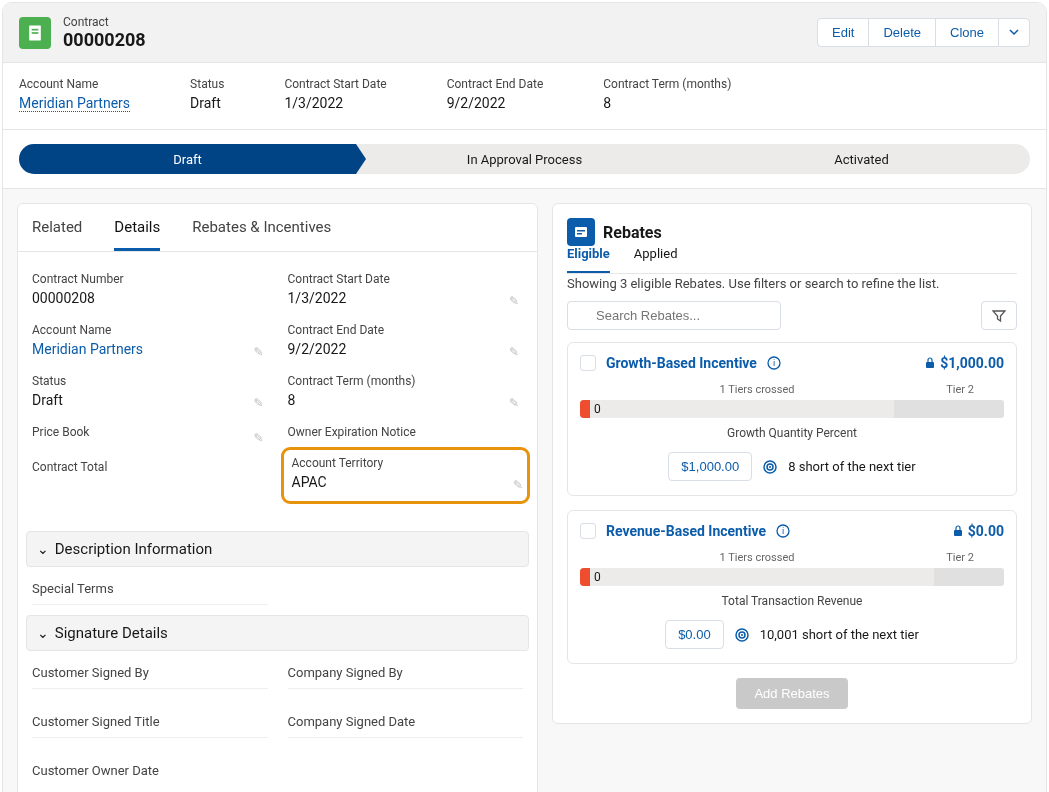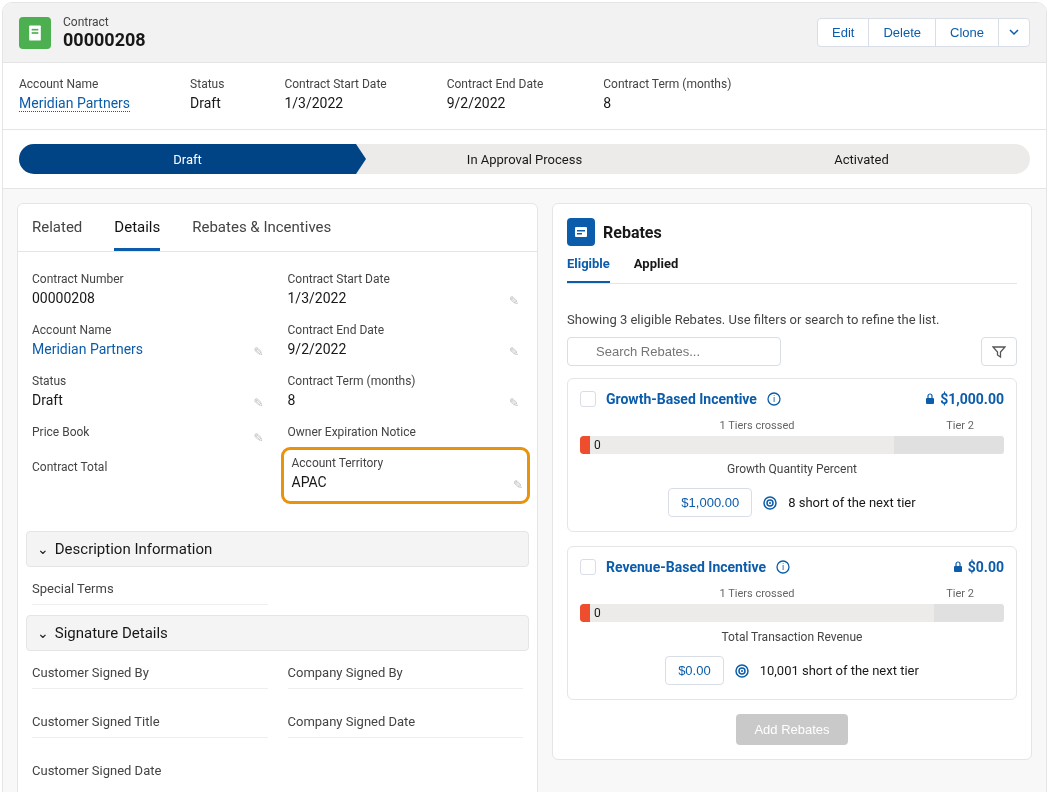--- a/index.html
+++ b/index.html
@@ -52,25 +52,25 @@
 .pencil { position:absolute; right:4px; bottom:8px; color:#bbb; font-size:12px; }
 .highlight { outline: 3px solid #e8930c; border-radius: 6px; padding: 6px 8px 10px 8px !important; margin: -4px -4px 6px -4px; }
 
 
 .section { background:#f4f4f4; border:1px solid #e5e5e5; margin: 10px 8px 0; padding: 8px 10px; font-size:15px; border-radius:4px; display:flex; align-items:center; gap:6px; cursor:pointer; }
 .section .chev { font-size:14px; }
 .subgrid { display:grid; grid-template-columns: 1fr 1fr; gap: 17px 20px; padding: 6px 14px 0; }
 .subfield { padding: 8px 0; font-size:13px; color:#444; border-bottom:1px solid #eee; position:relative; }
 
 
-.rhead { display:flex; align-items:center; gap:8px; margin-bottom: 10px; }
+.rhead { display:flex; align-items:center; gap:8px; }
 .rhead-icon { width:28px; height:28px; background:#0b5cab; border-radius:4px; display:flex; align-items:center; justify-content:center; }
 .rhead-title { font-size:16px; font-weight:700; }
-.rtabs { display:flex; gap:24px; border-bottom:1px solid #e5e5e5; margin-bottom:28px; }
-.rtab { font-size:13px; padding-bottom:10px; cursor:pointer;font-weight:bold; }
+.rtabs { display:flex; gap:24px; border-bottom:1px solid #e5e5e5; margin-bottom:2px; }
+.rtab { font-size:13px; padding-bottom:10px; cursor:pointer; }
 .rtab.active { font-weight:700; border-bottom:2px solid #0b5cab; color:#0b5cab; }
 .rdesc { font-size:13px; color:#444; margin-bottom:10px; }
 .search-row { display:flex; gap:8px; margin-bottom:12px; }
 .search { flex:1; border:1px solid #d8dde6; border-radius:4px; padding:6px 8px 6px 28px; font-size:13px; position:relative; }
 .search-wrap { position:relative; flex:1; }
 .search-wrap .sicon { position:absolute; left:8px; top:7px; color:#888; }
 .filter-btn { width:36px; border:1px solid #d8dde6; border-radius:4px; background:#fff; cursor:pointer; display:flex; align-items:center; justify-content:center; }
 
 
 .card { border:1px solid #e5e5e5; border-radius:6px; margin-bottom:14px; overflow:hidden; }
@@ -233,21 +233,21 @@
 
       <div class="section">
         <span class="chev">⌄</span>
         <span>Signature Details</span>
       </div>
       <div class="subgrid">
         <div class="subfield">Customer Signed By</div>
         <div class="subfield">Company Signed By</div>
         <div class="subfield">Customer Signed Title</div>
         <div class="subfield">Company Signed Date</div>
-        <div class="subfield" style="border-bottom:none">Customer Signed Date</div>
+        <div class="subfield" style="border-bottom:none">Customer Owner Date</div>
         <div></div>
       </div>
 
       <div class="section">
         <span class="chev">⌄</span>
         <span>Renewal Description</span>
       </div>
     </div>
 
     <div class="right">

